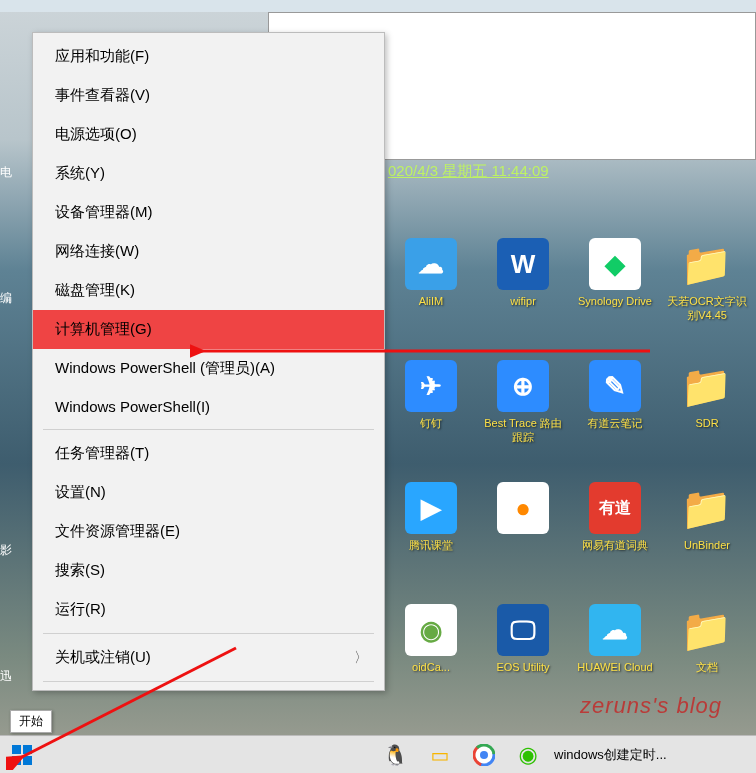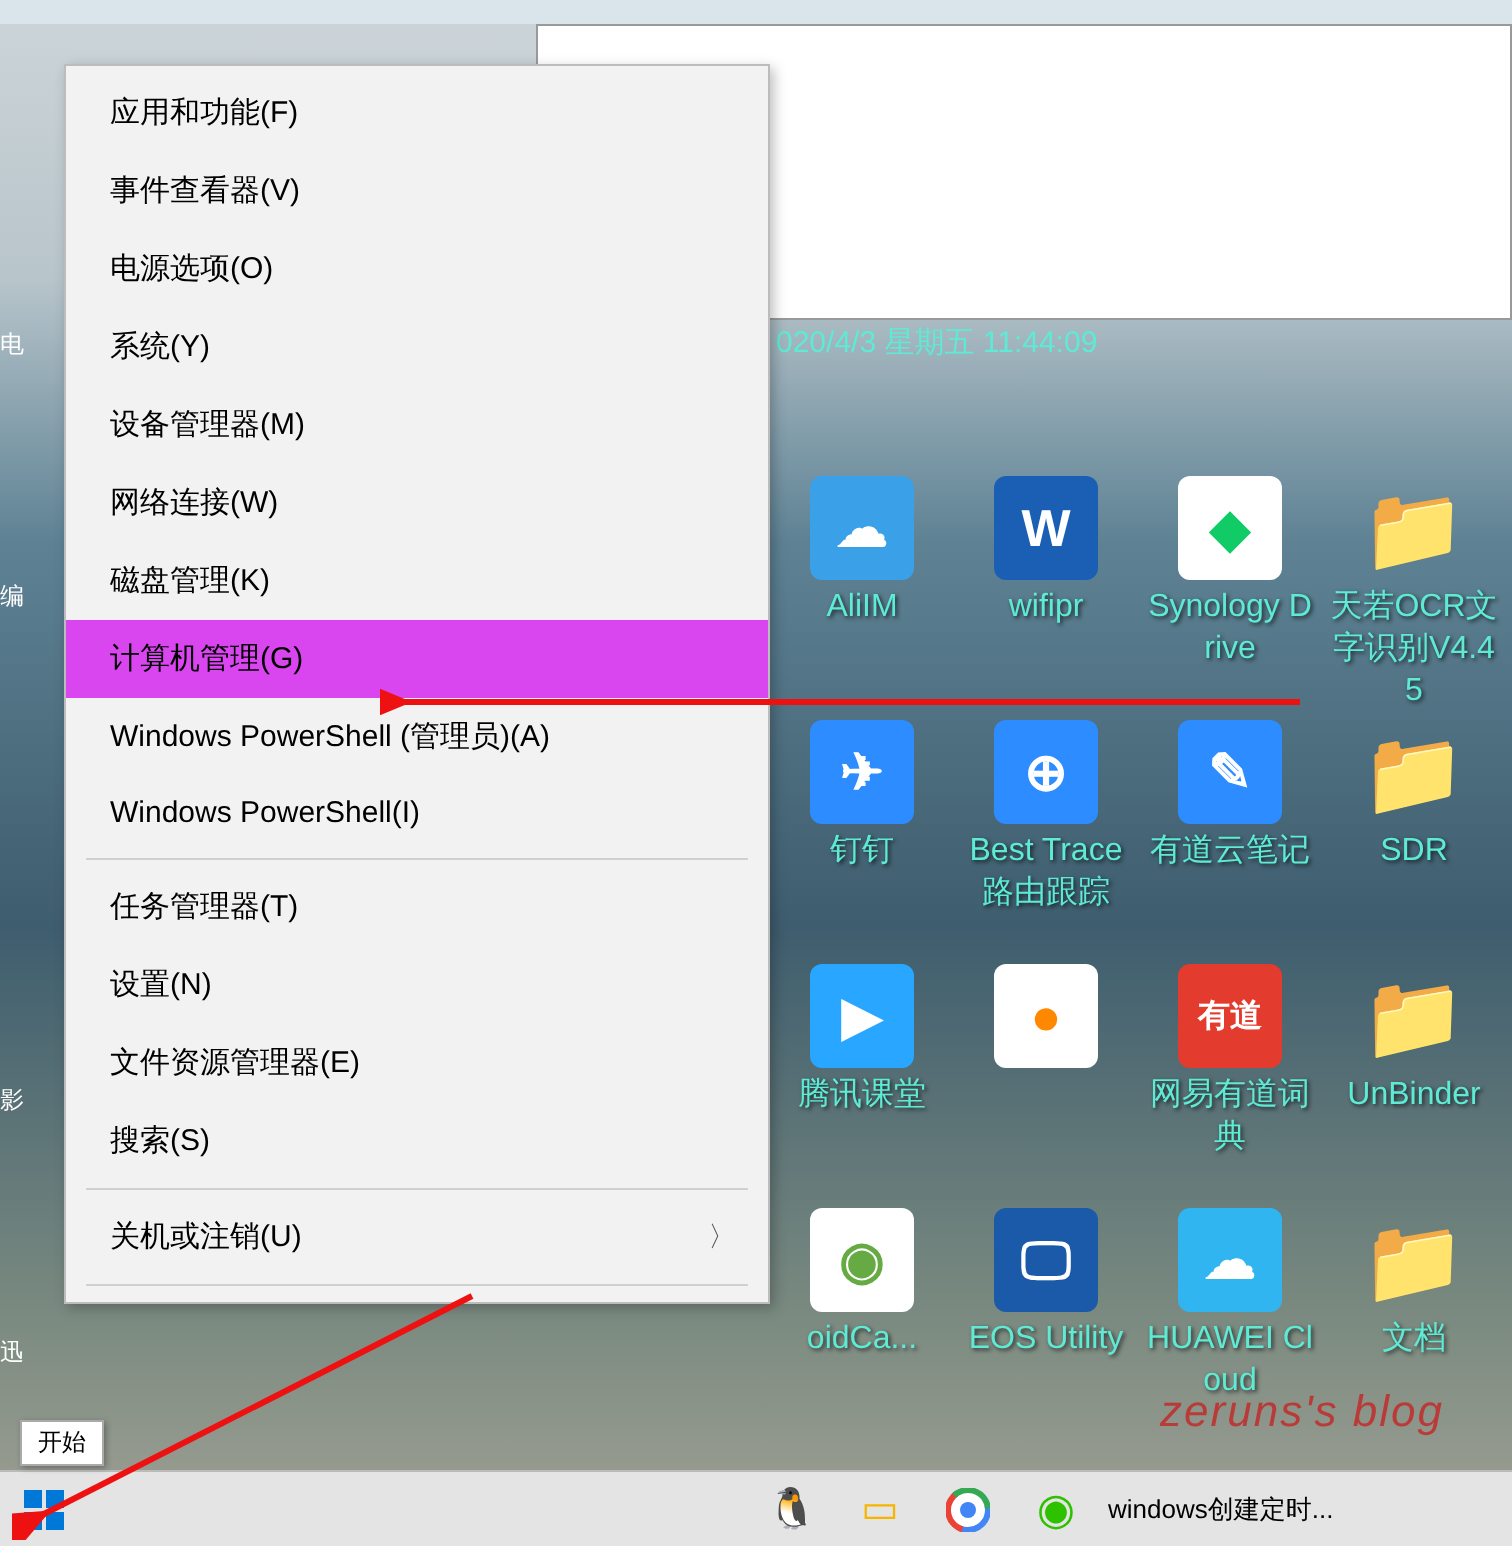--- a/index.html
+++ b/index.html
@@ -1,34 +1,34 @@
 <!DOCTYPE html>
 <html><head>
 <meta charset="utf-8">
 <style>
   * { margin: 0; padding: 0; box-sizing: border-box; font-family: "Microsoft YaHei", "Segoe UI", sans-serif; }
   body { width: 756px; height: 773px; overflow: hidden; position: relative; background: #4a6b7c; }
   .wallpaper { position: absolute; inset: 0; background: linear-gradient(180deg, #cdd5d9 0%, #b8c5cb 18%, #5e8294 35%, #3e5d6e 60%, #7a8a80 85%, #a3a296 100%); }
   .top-strip { position: absolute; top: 0; left: 0; right: 0; height: 12px; background: #d9e4eb; }
   .bg-window { position: absolute; top: 12px; left: 268px; right: 0; height: 148px; background: #fff; border: 1px solid #999; }
-  .date-line { position: absolute; top: 162px; left: 388px; font-size: 15px; color: #5eead4; }
+  .date-line { position: absolute; top: 162px; left: 388px; font-size: 15px; color: #bef264; text-decoration: underline; }
   .cut-label { position: absolute; left: 0; font-size: 12px; color: #fff; background: rgba(0,0,0,0); padding: 2px 0; }
   .watermark1 { position: absolute; right: 34px; bottom: 54px; font-size: 22px; color: rgba(200,30,30,0.75); font-style: italic; font-weight: 400; letter-spacing: 1px; }
   .watermark2 { position: absolute; right: 30px; bottom: 18px; font-size: 15px; color: rgba(180,180,180,0.7); }
 
   .context-menu { position: absolute; top: 32px; left: 32px; width: 353px; background: #f2f2f2; border: 1px solid #bcbcbc; box-shadow: 2px 2px 6px rgba(0,0,0,0.25); padding: 4px 0; z-index: 50; }
   .menu-item { padding: 10px 22px; font-size: 15px; color: #000; cursor: default; position: relative; }
-  .menu-item.highlight { background: #d946ef; }
+  .menu-item.highlight { background: #ef4444; }
   .menu-sep { height: 1px; background: #d0d0d0; margin: 4px 10px; }
   .menu-item .chevron { position: absolute; right: 16px; top: 50%; transform: translateY(-50%); font-size: 14px; color: #555; }
 
   .icon-grid { position: absolute; top: 238px; left: 388px; }
   .icon-cell { position: absolute; width: 86px; text-align: center; }
   .icon-box { width: 52px; height: 52px; margin: 0 auto 4px; border-radius: 6px; display: flex; align-items: center; justify-content: center; font-size: 26px; color: #fff; font-weight: bold; }
-  .icon-label { font-size: 16px; color: #5eead4; text-shadow: 1px 1px 2px rgba(0,0,0,0.7); line-height: 1.3; word-break: break-all; }
+  .icon-label { font-size: 11px; color: #fde047; text-shadow: 1px 1px 2px rgba(0,0,0,0.7); line-height: 1.3; word-break: break-all; }
 
   .taskbar { position: absolute; bottom: 0; left: 0; right: 0; height: 38px; background: #e4e4e4; border-top: 1px solid #bbb; display: flex; align-items: center; z-index: 40; }
   .task-icon { width: 44px; height: 38px; display: flex; align-items: center; justify-content: center; font-size: 20px; }
   .task-text { font-size: 13px; color: #000; margin-left: 4px; }
 
   .start-tooltip { position: absolute; bottom: 40px; left: 10px; background: #fff; border: 1px solid #aaa; padding: 2px 8px; font-size: 12px; box-shadow: 1px 1px 3px rgba(0,0,0,0.3); z-index: 60; }
 
   svg.arrow { position: absolute; z-index: 55; pointer-events: none; }
 </style>
 </head>
@@ -53,20 +53,21 @@
   <div class="menu-item">网络连接(W)</div>
   <div class="menu-item">磁盘管理(K)</div>
   <div class="menu-item highlight">计算机管理(G)</div>
   <div class="menu-item">Windows PowerShell (管理员)(A)</div>
   <div class="menu-item">Windows PowerShell(I)</div>
   <div class="menu-sep"></div>
   <div class="menu-item">任务管理器(T)</div>
   <div class="menu-item">设置(N)</div>
   <div class="menu-item">文件资源管理器(E)</div>
   <div class="menu-item">搜索(S)</div>
+  <div class="menu-item">运行(R)</div>
   <div class="menu-sep"></div>
   <div class="menu-item">
     <span>关机或注销(U)</span>
     <span class="chevron">〉</span>
   </div>
   <div class="menu-sep"></div>
 </div>
 
 <div class="icon-grid" id="icon-grid">
     <div class="icon-cell" style="left: 0px; top: 0px;">

